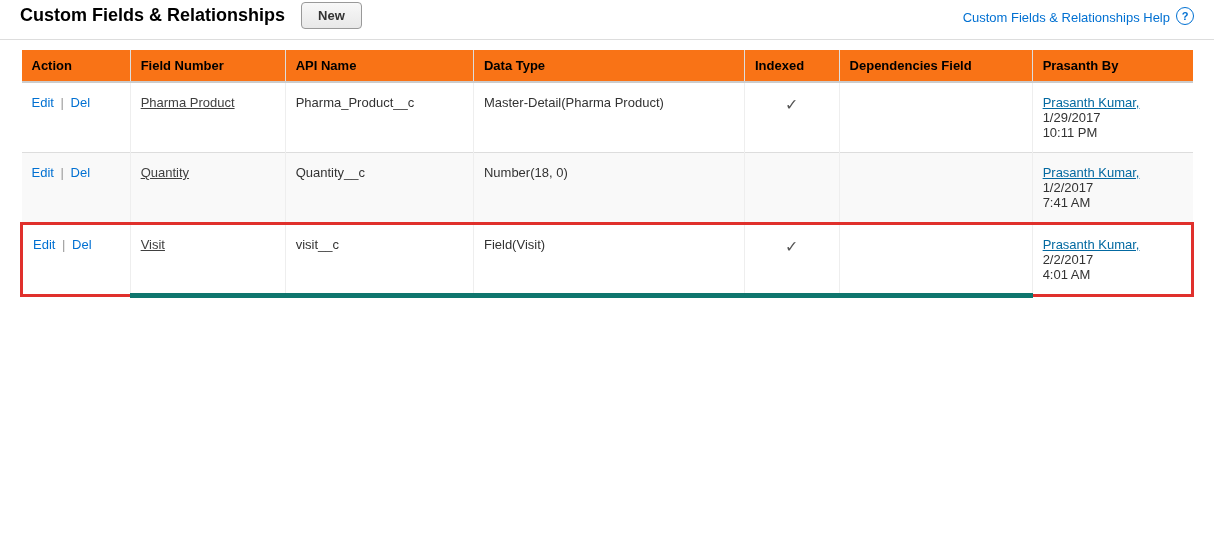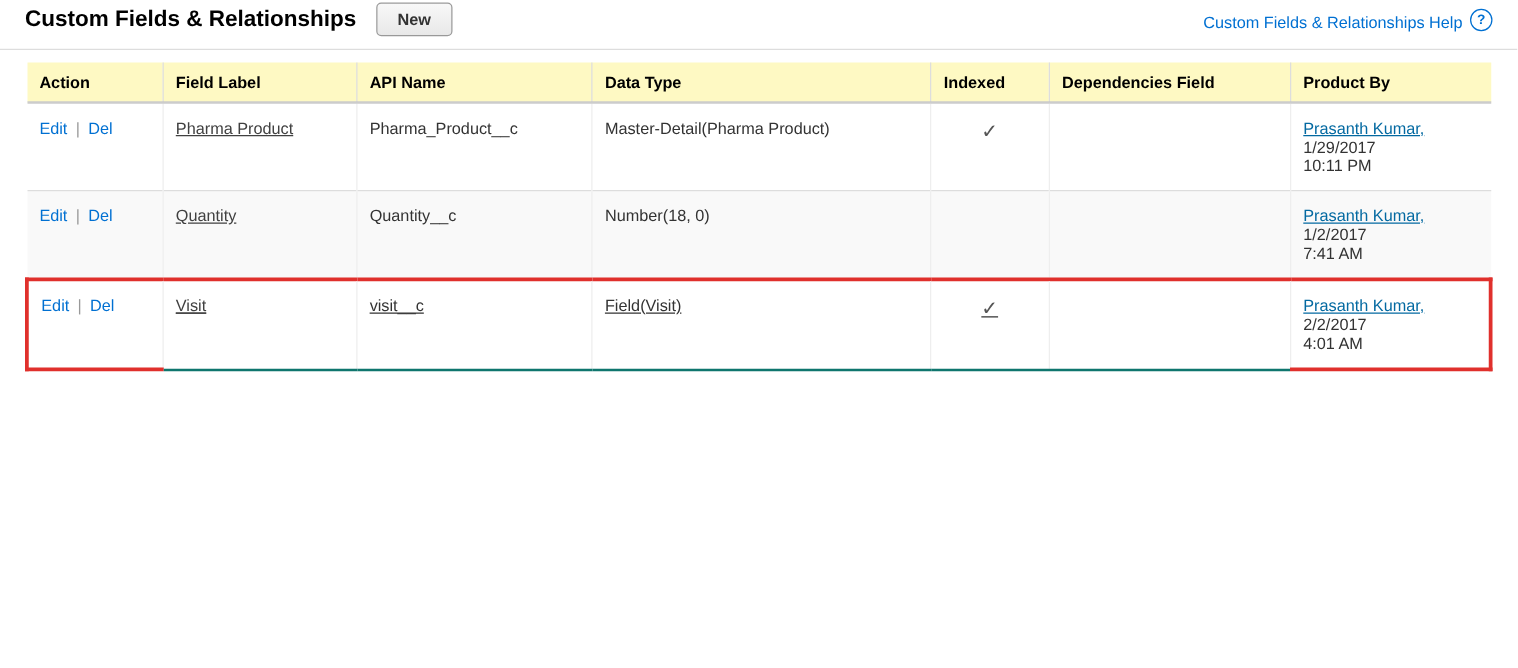--- a/index.html
+++ b/index.html
@@ -71,21 +71,21 @@
     }
     
     .table-container {
       padding: 10px 20px 20px 20px;
     }
     table {
       width: 100%;
       border-collapse: collapse;
     }
     thead tr {
-      background: #fef9c3;
+      background: #f97316;
       border-bottom: 2px solid #ccc;
     }
     thead th {
       text-align: left;
       padding: 8px 10px;
       font-weight: bold;
       font-size: 13px;
       color: #000;
       border-right: 1px solid #ddd;
       white-space: nowrap;
@@ -139,22 +139,21 @@
       border-radius: 8px 0 0 8px;
     }
     .red-border-row td:last-child {
       border-right: 3px solid #e0302c;
       border-top: 3px solid #e0302c;
       border-bottom: 3px solid #e0302c;
       border-radius: 0 8px 8px 0;
     }
     .red-border-row td:not(:first-child):not(:last-child) {
       border-top: 3px solid #e0302c;
-      border-bottom: 2px solid #0f766e;
-      text-decoration: underline;
+      border-bottom: 5px solid #0f766e;
     }
     .checkmark-cell {
       text-align: center;
     }
   </style>
 </head>
 <body>
 
 <div class="page-wrapper">
 
@@ -167,26 +166,26 @@
       <span>Custom Fields &amp; Relationships Help</span>
       <span class="help-circle">?</span>
     </a>
   </div>
 
   <div class="table-container">
     <table>
       <thead>
         <tr>
           <th>Action</th>
-          <th>Field Label</th>
+          <th>Field Number</th>
           <th>API Name</th>
           <th>Data Type</th>
           <th>Indexed</th>
           <th>Dependencies Field</th>
-          <th>Product By</th>
+          <th>Prasanth By</th>
         </tr>
       </thead>
       <tbody id="table-body">
       <tr>
             <td><a href="#" class="action-link">Edit</a><span class="action-sep"> | </span><a href="#" class="action-link">Del</a></td>
             <td><a href="#" class="field-link">Pharma Product</a></td>
             <td>Pharma_Product__c</td>
             <td>Master-Detail(Pharma Product)</td>
             <td class="checkmark-cell">
               <span class="check-mark">✓</span>

